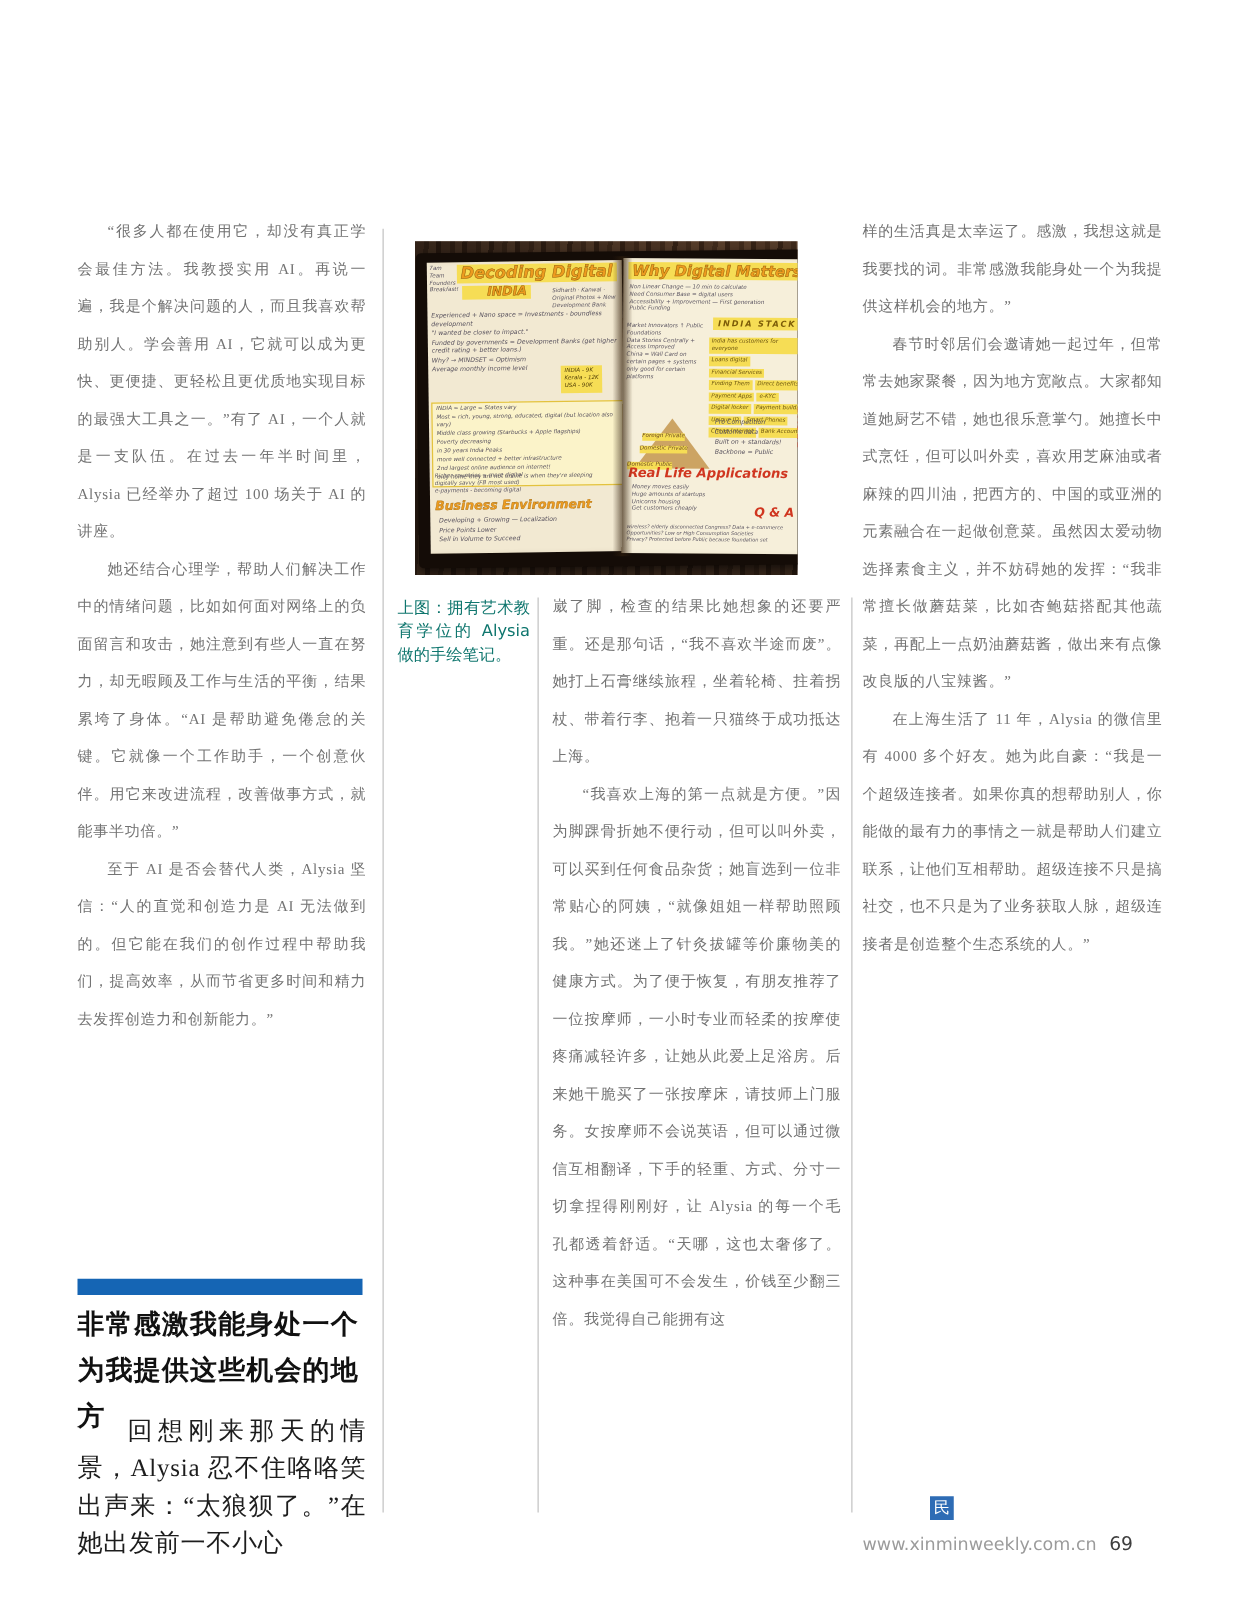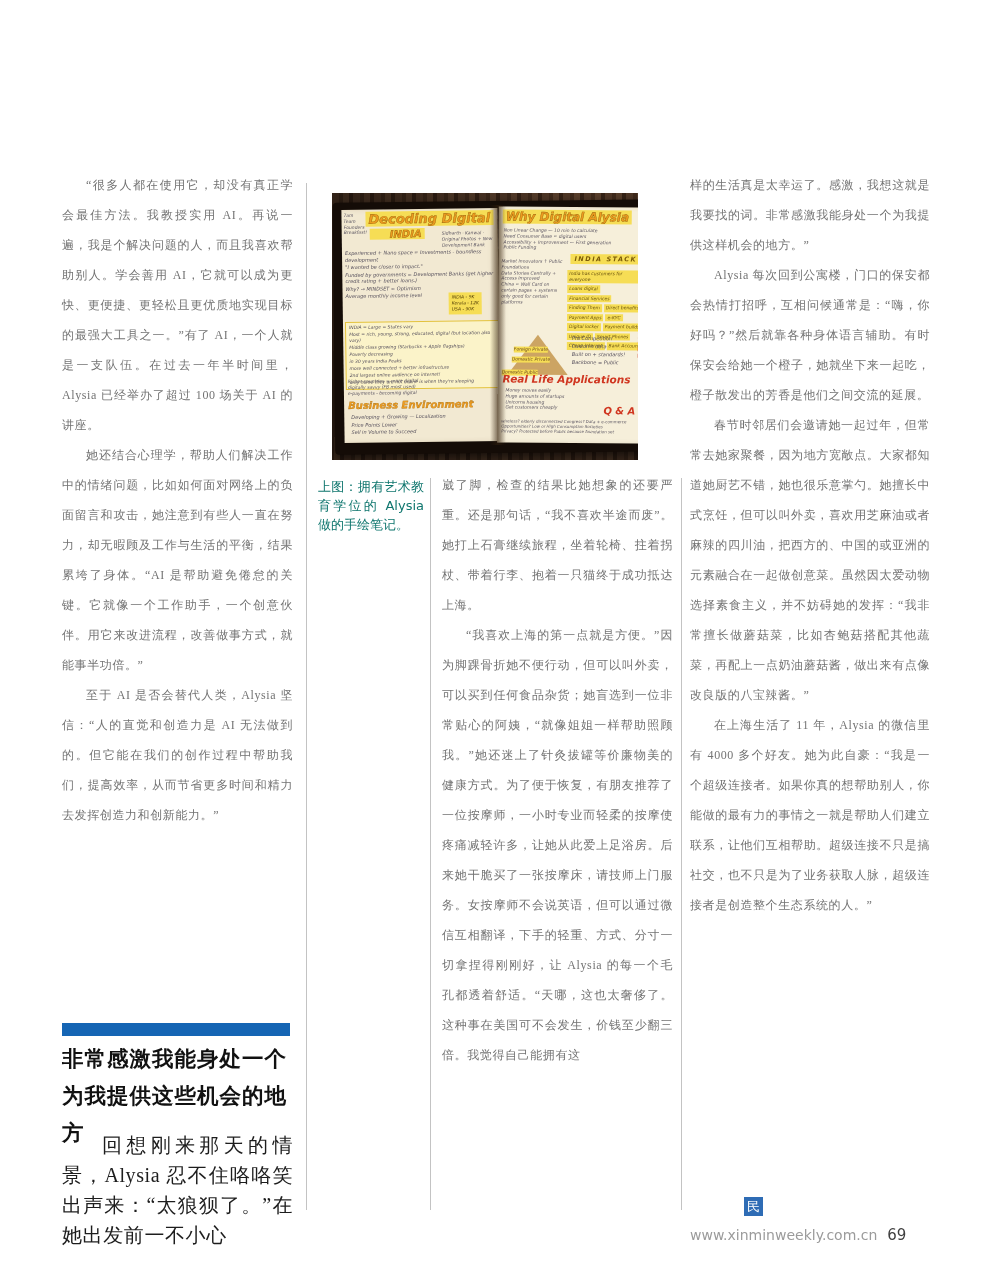--- a/index.html
+++ b/index.html
@@ -146,21 +146,21 @@
 
       <div class="biz-h" style="left:4px;top:190px;">Business Environment</div>
       <div class="scrib" style="position:absolute;left:7px;top:204px;width:145px;">
           <div>Developing + Growing — Localization</div>
           <div>Price Points Lower</div>
           <div>Sell in Volume to Succeed</div>
         </div>
     </div>
 
     <div class="page page-r">
-      <div class="nb-title" style="position:absolute;left:4px;top:3px;font-size:12px;">Why Digital Alysia</div>
+      <div class="nb-title" style="position:absolute;left:4px;top:3px;font-size:12px;">Why Digital Matters</div>
 
       <div class="tiny" style="position:absolute;left:5px;top:21px;width:142px;">
           <div>Non Linear Change — 10 min to calculate</div>
           <div>Need Consumer Base = digital users</div>
           <div>Accessibility + Improvement — First generation</div>
           <div>Public Funding</div>
         </div>
 
       <div class="tiny" style="position:absolute;left:3px;top:52px;width:62px;">
           <div>Market Innovators ↑ Public Foundations</div>
@@ -225,21 +225,20 @@
   <section class="col col-middle">
     <div class="opening">崴了脚，检查的结果比她想象的还要严重。还是那句话，“我不喜欢半途而废”。她打上石膏继续旅程，坐着轮椅、拄着拐杖、带着行李、抱着一只猫终于成功抵达上海。</div>
     <div>
         <div class="para">“我喜欢上海的第一点就是方便。”因为脚踝骨折她不便行动，但可以叫外卖，可以买到任何食品杂货；她盲选到一位非常贴心的阿姨，“就像姐姐一样帮助照顾我。”她还迷上了针灸拔罐等价廉物美的健康方式。为了便于恢复，有朋友推荐了一位按摩师，一小时专业而轻柔的按摩使疼痛减轻许多，让她从此爱上足浴房。后来她干脆买了一张按摩床，请技师上门服务。女按摩师不会说英语，但可以通过微信互相翻译，下手的轻重、方式、分寸一切拿捏得刚刚好，让 Alysia 的每一个毛孔都透着舒适。“天哪，这也太奢侈了。这种事在美国可不会发生，价钱至少翻三倍。我觉得自己能拥有这</div>
       </div>
   </section>
 
   <section class="col col-right">
     <div class="opening">样的生活真是太幸运了。感激，我想这就是我要找的词。非常感激我能身处一个为我提供这样机会的地方。”</div>
     <div>
-        <div class="para">Alysia 每次回到公寓楼，门口的保安都会热情打招呼，互相问候通常是：“嗨，你好吗？”然后就靠各种身体语言辅助。有时保安会给她一个橙子，她就坐下来一起吃，橙子散发出的芳香是他们之间交流的延展。</div>
         <div class="para">春节时邻居们会邀请她一起过年，但常常去她家聚餐，因为地方宽敞点。大家都知道她厨艺不错，她也很乐意掌勺。她擅长中式烹饪，但可以叫外卖，喜欢用芝麻油或者麻辣的四川油，把西方的、中国的或亚洲的元素融合在一起做创意菜。虽然因太爱动物选择素食主义，并不妨碍她的发挥：“我非常擅长做蘑菇菜，比如杏鲍菇搭配其他蔬菜，再配上一点奶油蘑菇酱，做出来有点像改良版的八宝辣酱。”</div>
         <div class="para">在上海生活了 11 年，Alysia 的微信里有 4000 多个好友。她为此自豪：“我是一个超级连接者。如果你真的想帮助别人，你能做的最有力的事情之一就是帮助人们建立联系，让他们互相帮助。超级连接不只是搞社交，也不只是为了业务获取人脉，超级连接者是创造整个生态系统的人。”</div>
       </div>
   </section>
 
   <span class="end-mark">民</span>
 
   <footer class="footer">
     <span>www.xinminweekly.com.cn</span><span class="pageno">69</span>
   </footer>

